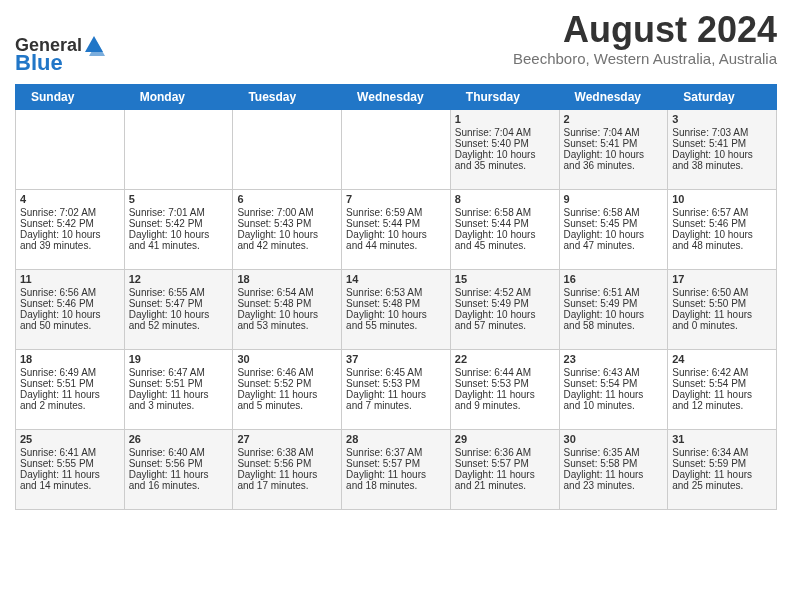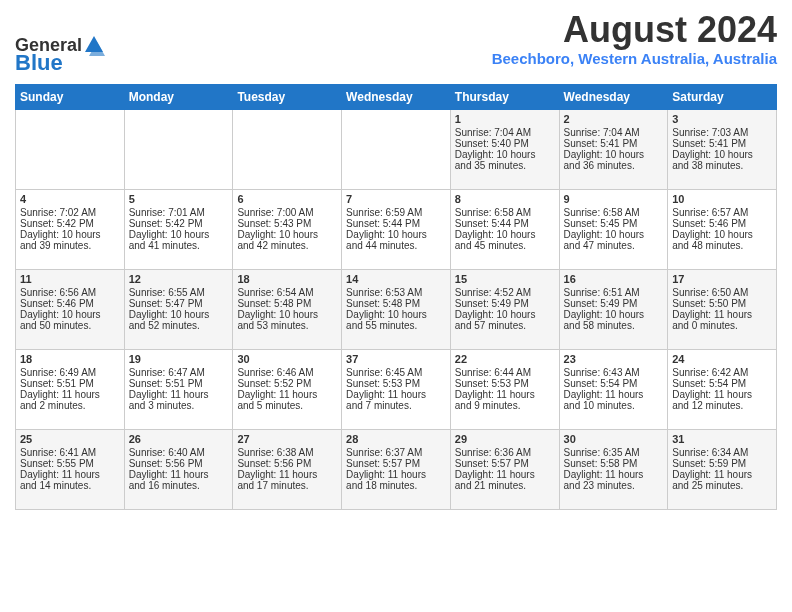--- a/index.html
+++ b/index.html
@@ -36,34 +36,34 @@
       margin-left: 14px;
     }
     .title-block h1 {
       font-size: 36px;
       font-weight: bold;
       color: #333;
       line-height: 1.1;
     }
     .title-block h2 {
       font-size: 15px;
-      font-weight: bold;
-      color: #3b82f6;
+      font-weight: normal;
+      color: #737373;
     }
     table {
       width: 100%;
       border-collapse: collapse;
       table-layout: fixed;
     }
     thead tr th {
       background-color: #2176c7;
       color: #fff;
       font-size: 12px;
       font-weight: bold;
-      padding: 5px 4px;
+      padding: 5px 15px;
       text-align: left;
       border: 1px solid #2176c7;
     }
     tbody tr td {
       vertical-align: top;
       border: 1px solid #ccc;
       padding: 3px 4px;
       font-size: 10px;
       color: #333;
       height: 80px;

